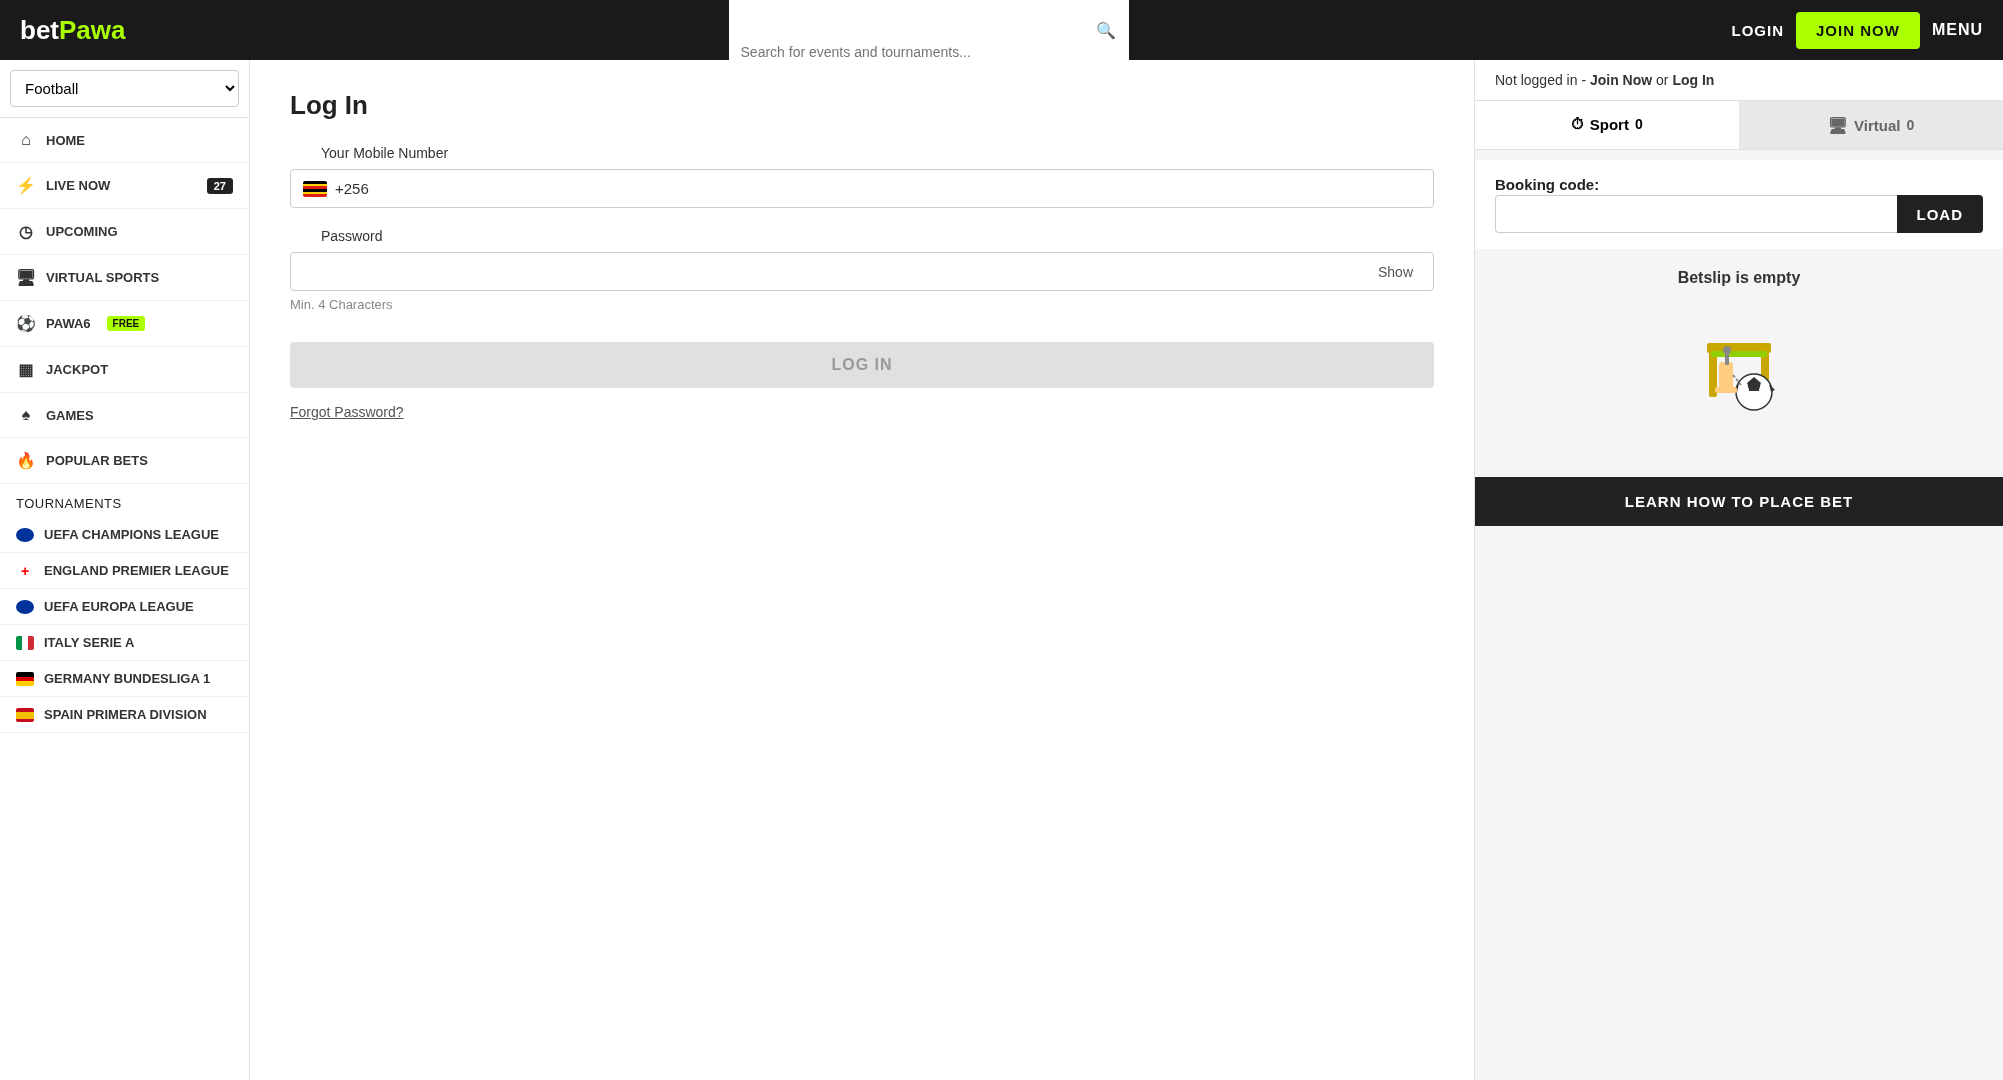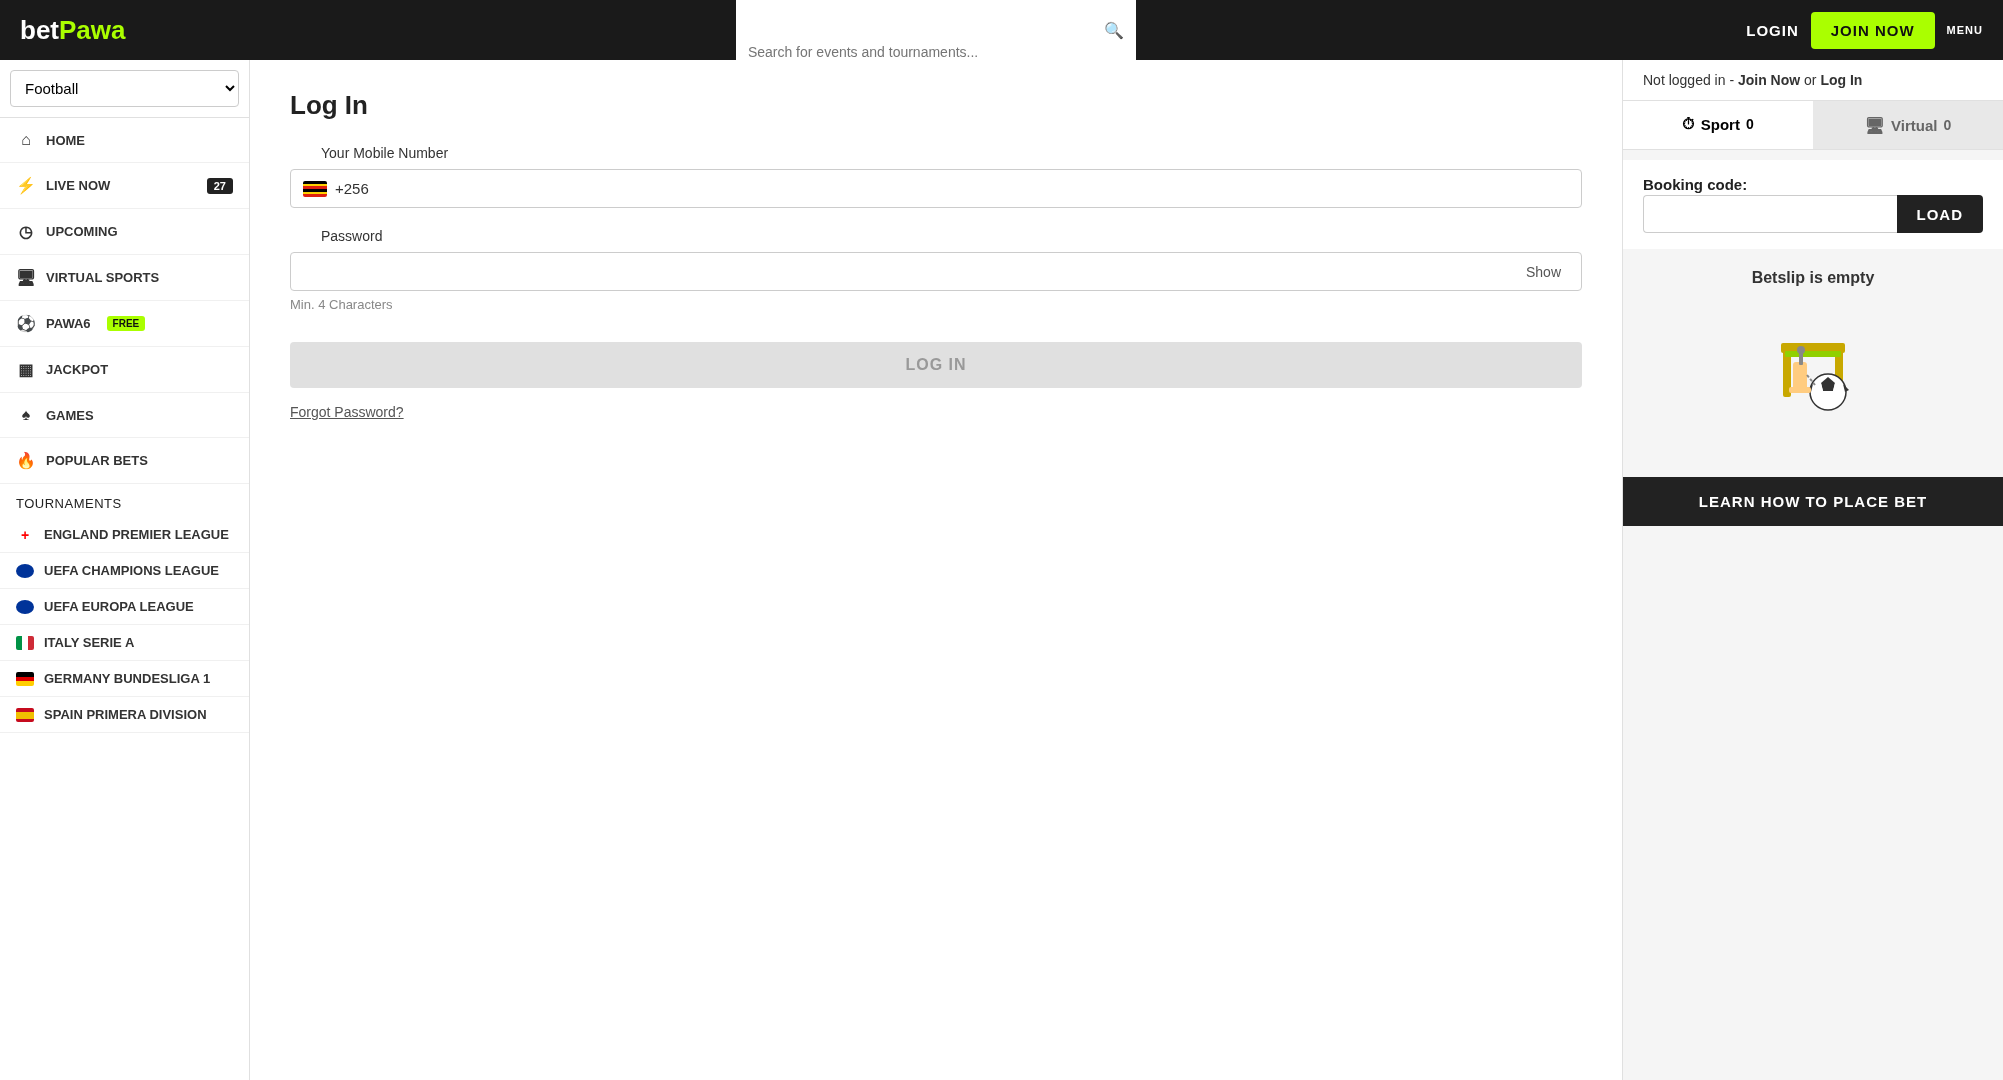--- a/index.html
+++ b/index.html
@@ -61,21 +61,21 @@
       font-size: 15px;
       font-weight: bold;
       border-radius: 4px;
       cursor: pointer;
       letter-spacing: 1px;
     }
     .menu-btn {
       color: #fff;
       background: transparent;
       border: none;
-      font-size: 11px;
+      font-size: 16px;
       font-weight: bold;
       cursor: pointer;
       letter-spacing: 1px;
     }
 
     
     .main-layout {
       display: flex;
       height: calc(100vh - 60px);
     }
@@ -297,21 +297,21 @@
       display: block;
       text-align: left;
       color: #555;
       font-size: 14px;
       cursor: pointer;
       text-decoration: underline;
     }
 
     
     .right-panel {
-      width: 381px;
+      width: 529px;
       background: #f5f5f5;
       border-left: 1px solid #e0e0e0;
       flex-shrink: 0;
       overflow-y: auto;
     }
 
     .not-logged-bar {
       background: #fff;
       padding: 12px 20px;
       font-size: 14px;
@@ -488,26 +488,26 @@
       <div class="nav-item">
         <span class="nav-icon">🔥</span>
         <span>POPULAR BETS</span>
       </div>
     </nav>
 
     <div class="tournaments-header">TOURNAMENTS</div>
 
     <div>
       <div class="tournament-item">
+        <span class="flag flag-uefa"></span>
+        <span>UEFA CHAMPIONS LEAGUE</span>
+      </div>
+      <div class="tournament-item">
         <span class="flag flag-england"></span>
         <span>ENGLAND PREMIER LEAGUE</span>
-      </div>
-      <div class="tournament-item">
-        <span class="flag flag-uefa"></span>
-        <span>UEFA CHAMPIONS LEAGUE</span>
       </div>
       <div class="tournament-item">
         <span class="flag flag-uefa"></span>
         <span>UEFA EUROPA LEAGUE</span>
       </div>
       <div class="tournament-item">
         <span class="flag flag-italy"></span>
         <span>ITALY SERIE A</span>
       </div>
       <div class="tournament-item">

